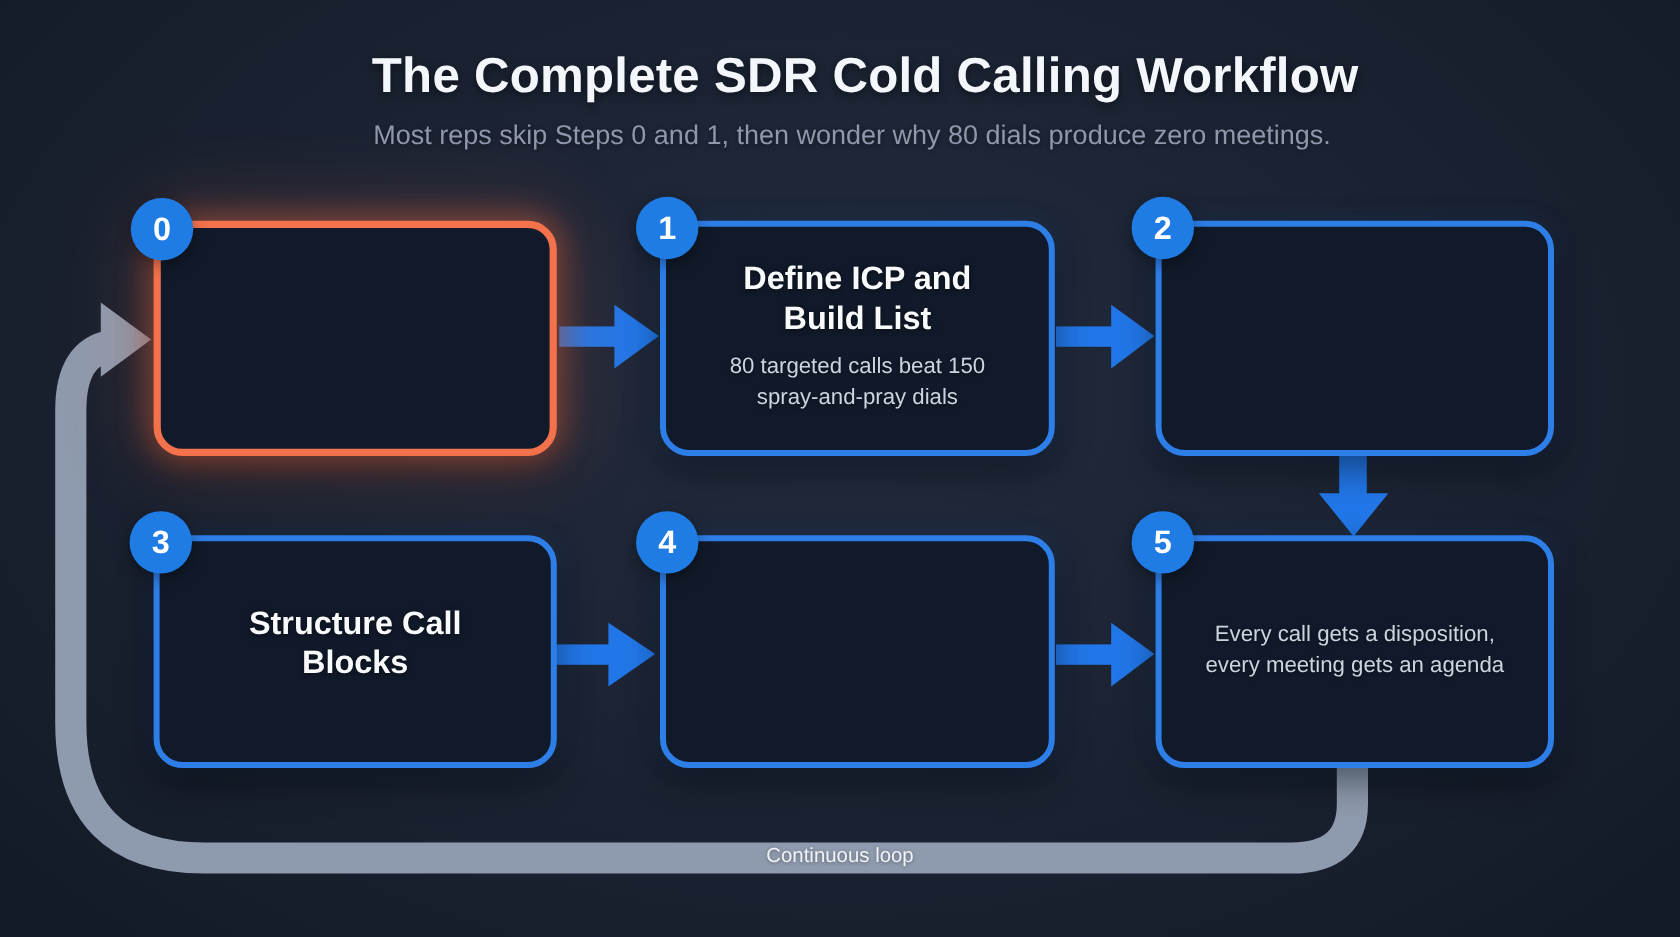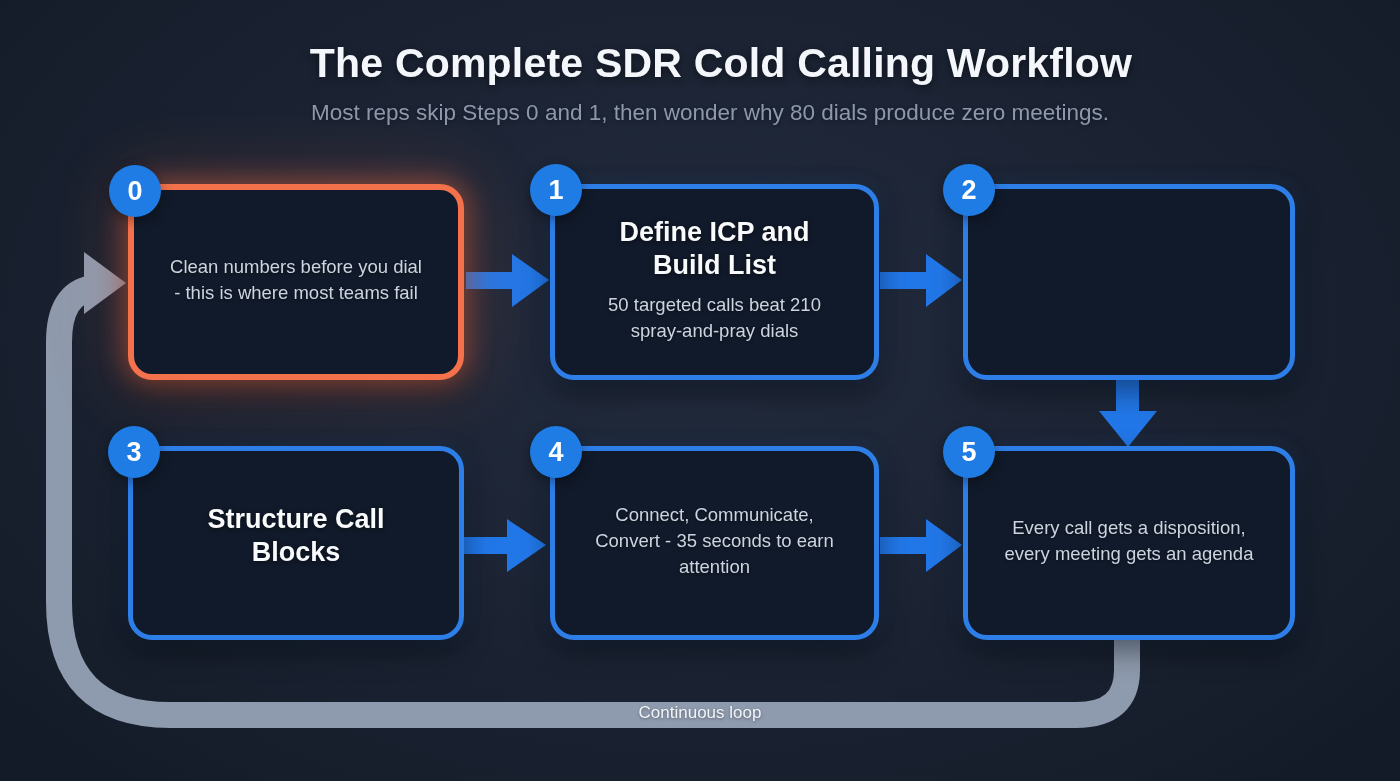--- a/index.html
+++ b/index.html
@@ -156,41 +156,39 @@
       <rect x="880" y="537" width="48" height="17"></rect>
       <polygon points="926,519 962,545 926,572"></polygon>
     </g>
   </svg>
 
   <h1 class="page-title">The Complete SDR Cold Calling Workflow</h1>
   <p class="page-subtitle">Most reps skip Steps 0 and 1, then wonder why 80 dials produce zero meetings.</p>
 
   <div class="card card0 highlight">
     <span class="badge">0</span>
-    <p>Clean numbers before you dial - this is where most teams fail</p>
   </div>
 
   <div class="card card1">
     <span class="badge">1</span>
     <h2>Define ICP and Build List</h2>
-    <p>50 targeted calls beat 210 spray-and-pray dials</p>
+    <p>80 targeted calls beat 150 spray-and-pray dials</p>
   </div>
 
   <div class="card card2">
     <span class="badge">2</span>
   </div>
 
   <div class="card card3">
     <span class="badge">3</span>
     <h2>Structure Call Blocks</h2>
   </div>
 
   <div class="card card4">
     <span class="badge">4</span>
-    <p>Connect, Communicate, Convert - 35 seconds to earn attention</p>
   </div>
 
   <div class="card card5">
     <span class="badge">5</span>
     <p>Every call gets a disposition, every meeting gets an agenda</p>
   </div>
 
   <div class="loop-label">Continuous loop</div>
 
 </div>

